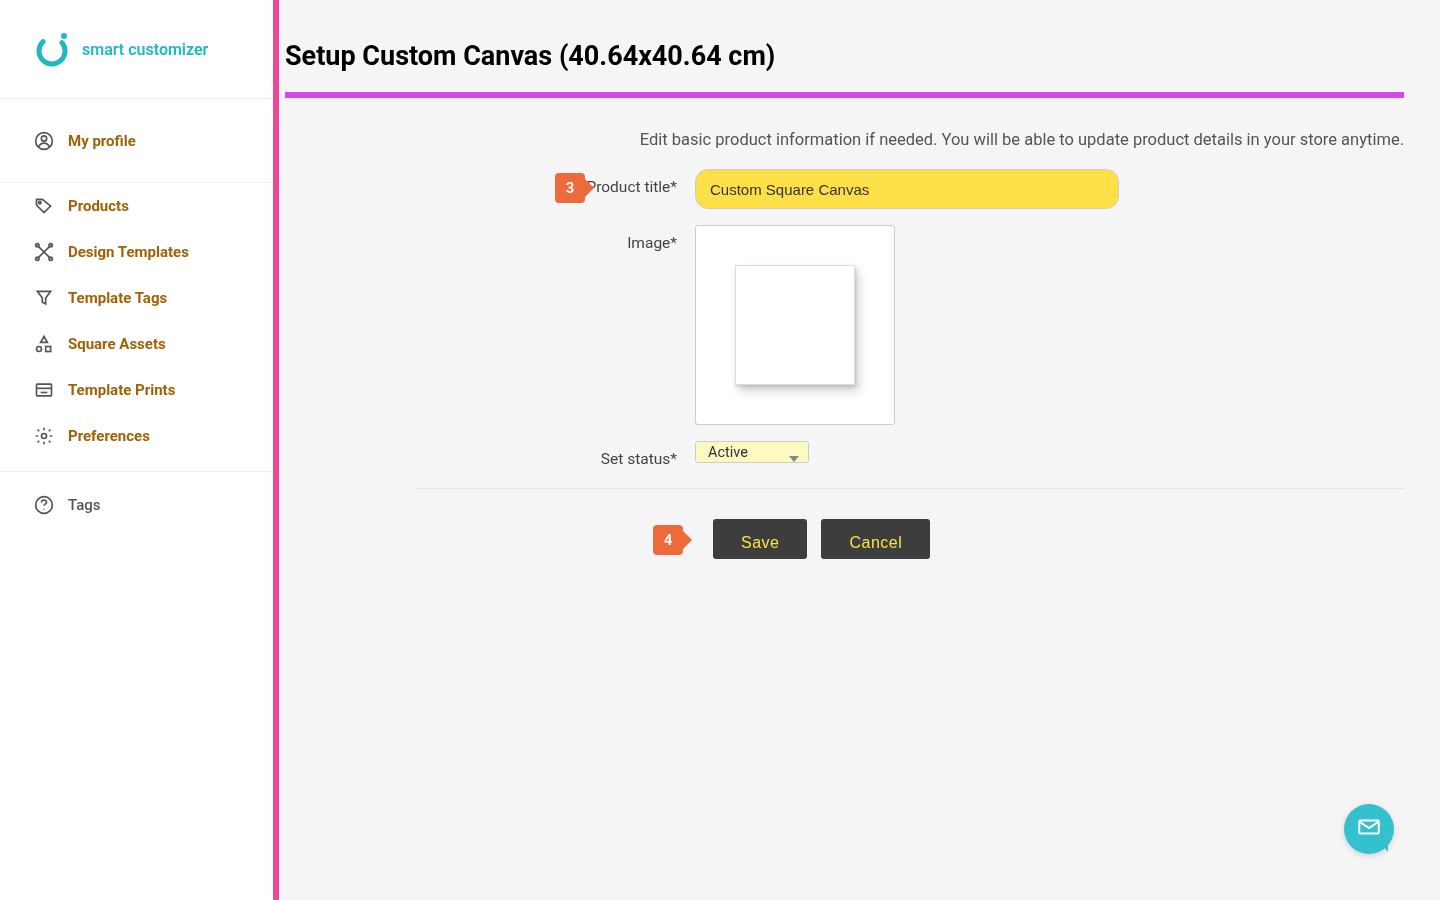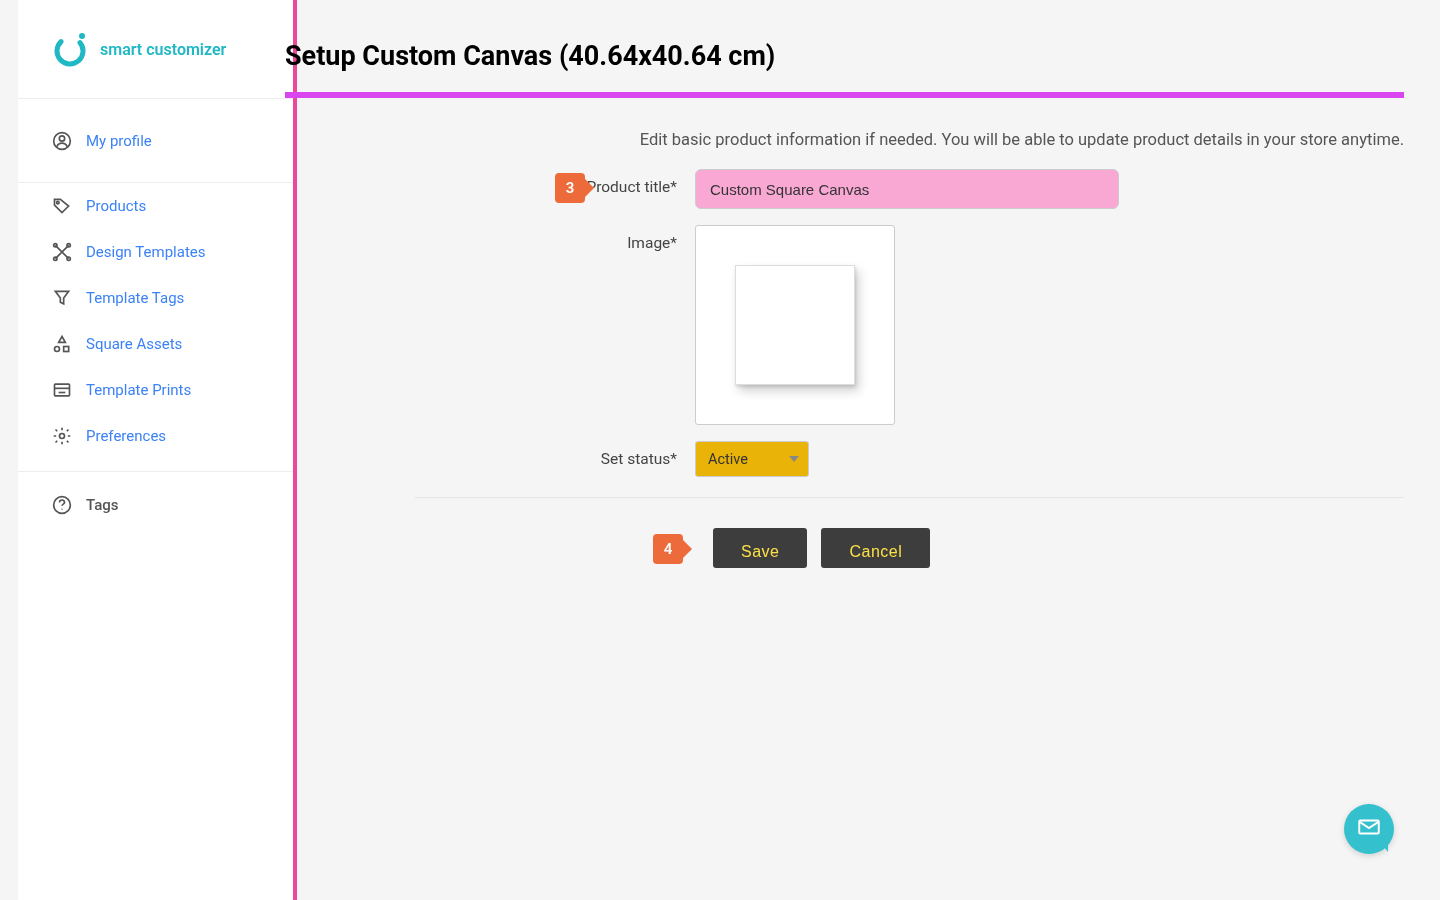--- a/index.html
+++ b/index.html
@@ -11,22 +11,21 @@
   height: 900px;
   overflow: hidden;
   position: relative;
 }
 .sidebar {
   position: absolute;
   left: 0; top: 0;
   width: 279px;
   height: 100%;
   background: #fff;
-  border-right: 4px solid #ec4899;
-  margin-left: 18px;
+  border-right: 6px solid #ec4899;
 }
 .logo-wrap {
   height: 99px;
   border-bottom: 1px solid #eee;
   display: flex;
   align-items: center;
   padding-left: 34px;
 }
 .logo-icon {
   width: 36px; height: 36px;
@@ -37,22 +36,22 @@
   font-weight: 600;
   font-size: 16px;
 }
 .nav-section { padding-top: 0; }
 .nav-item {
   display: flex;
   align-items: center;
   height: 46px;
   padding-left: 34px;
   cursor: pointer;
-  color: #3b82f6;
-  font-weight: 400;
+  color: #a16207;
+  font-weight: 700;
   font-size: 15px;
 }
 .nav-item.profile { height: 84px; border-bottom: 1px solid #eee; }
 .nav-item.top-gap { margin-top: 22px; }
 .nav-item.help-section { border-top: 1px solid #eee; margin-top: 12px; height: 66px; color: #555; font-weight: 500;}
 .nav-icon {
   width: 20px; height: 20px;
   margin-right: 14px;
   flex-shrink: 0;
 }
@@ -114,25 +113,25 @@
   right: -9px; top: 50%;
   transform: translateY(-50%);
   border-left: 9px solid #ed6b3a;
   border-top: 9px solid transparent;
   border-bottom: 9px solid transparent;
 }
 .text-input {
   width: 424px;
   height: 40px;
   border: 1px solid #ccc;
-  border-radius: 6px;
+  border-radius: 13px;
   padding: 0 14px;
   font-size: 15px;
   color: #333;
-  background: #f9a8d4;
+  background: #fde047;
 }
 .image-box {
   width: 200px; height: 200px;
   border: 1px solid #ccc;
   border-radius: 3px;
   background: #fff;
   display: flex;
   align-items: center;
   justify-content: center;
 }
@@ -144,22 +143,22 @@
 }
 .select-wrap {
   position: relative;
   width: 114px;
 }
 .select-box {
   width: 100%;
   height: 22px;
   border: 1px solid #ccc;
   border-radius: 3px;
-  background: #eab308;
-  padding: 17px 12px;
+  background: #fef9c3;
+  padding: 8px 12px;
   font-size: 14.5px;
   color: #333;
   display: flex;
   align-items: center;
   cursor: pointer;
 }
 .select-caret {
   position: absolute;
   right: 10px; top: 15px;
   width: 0; height: 0;

